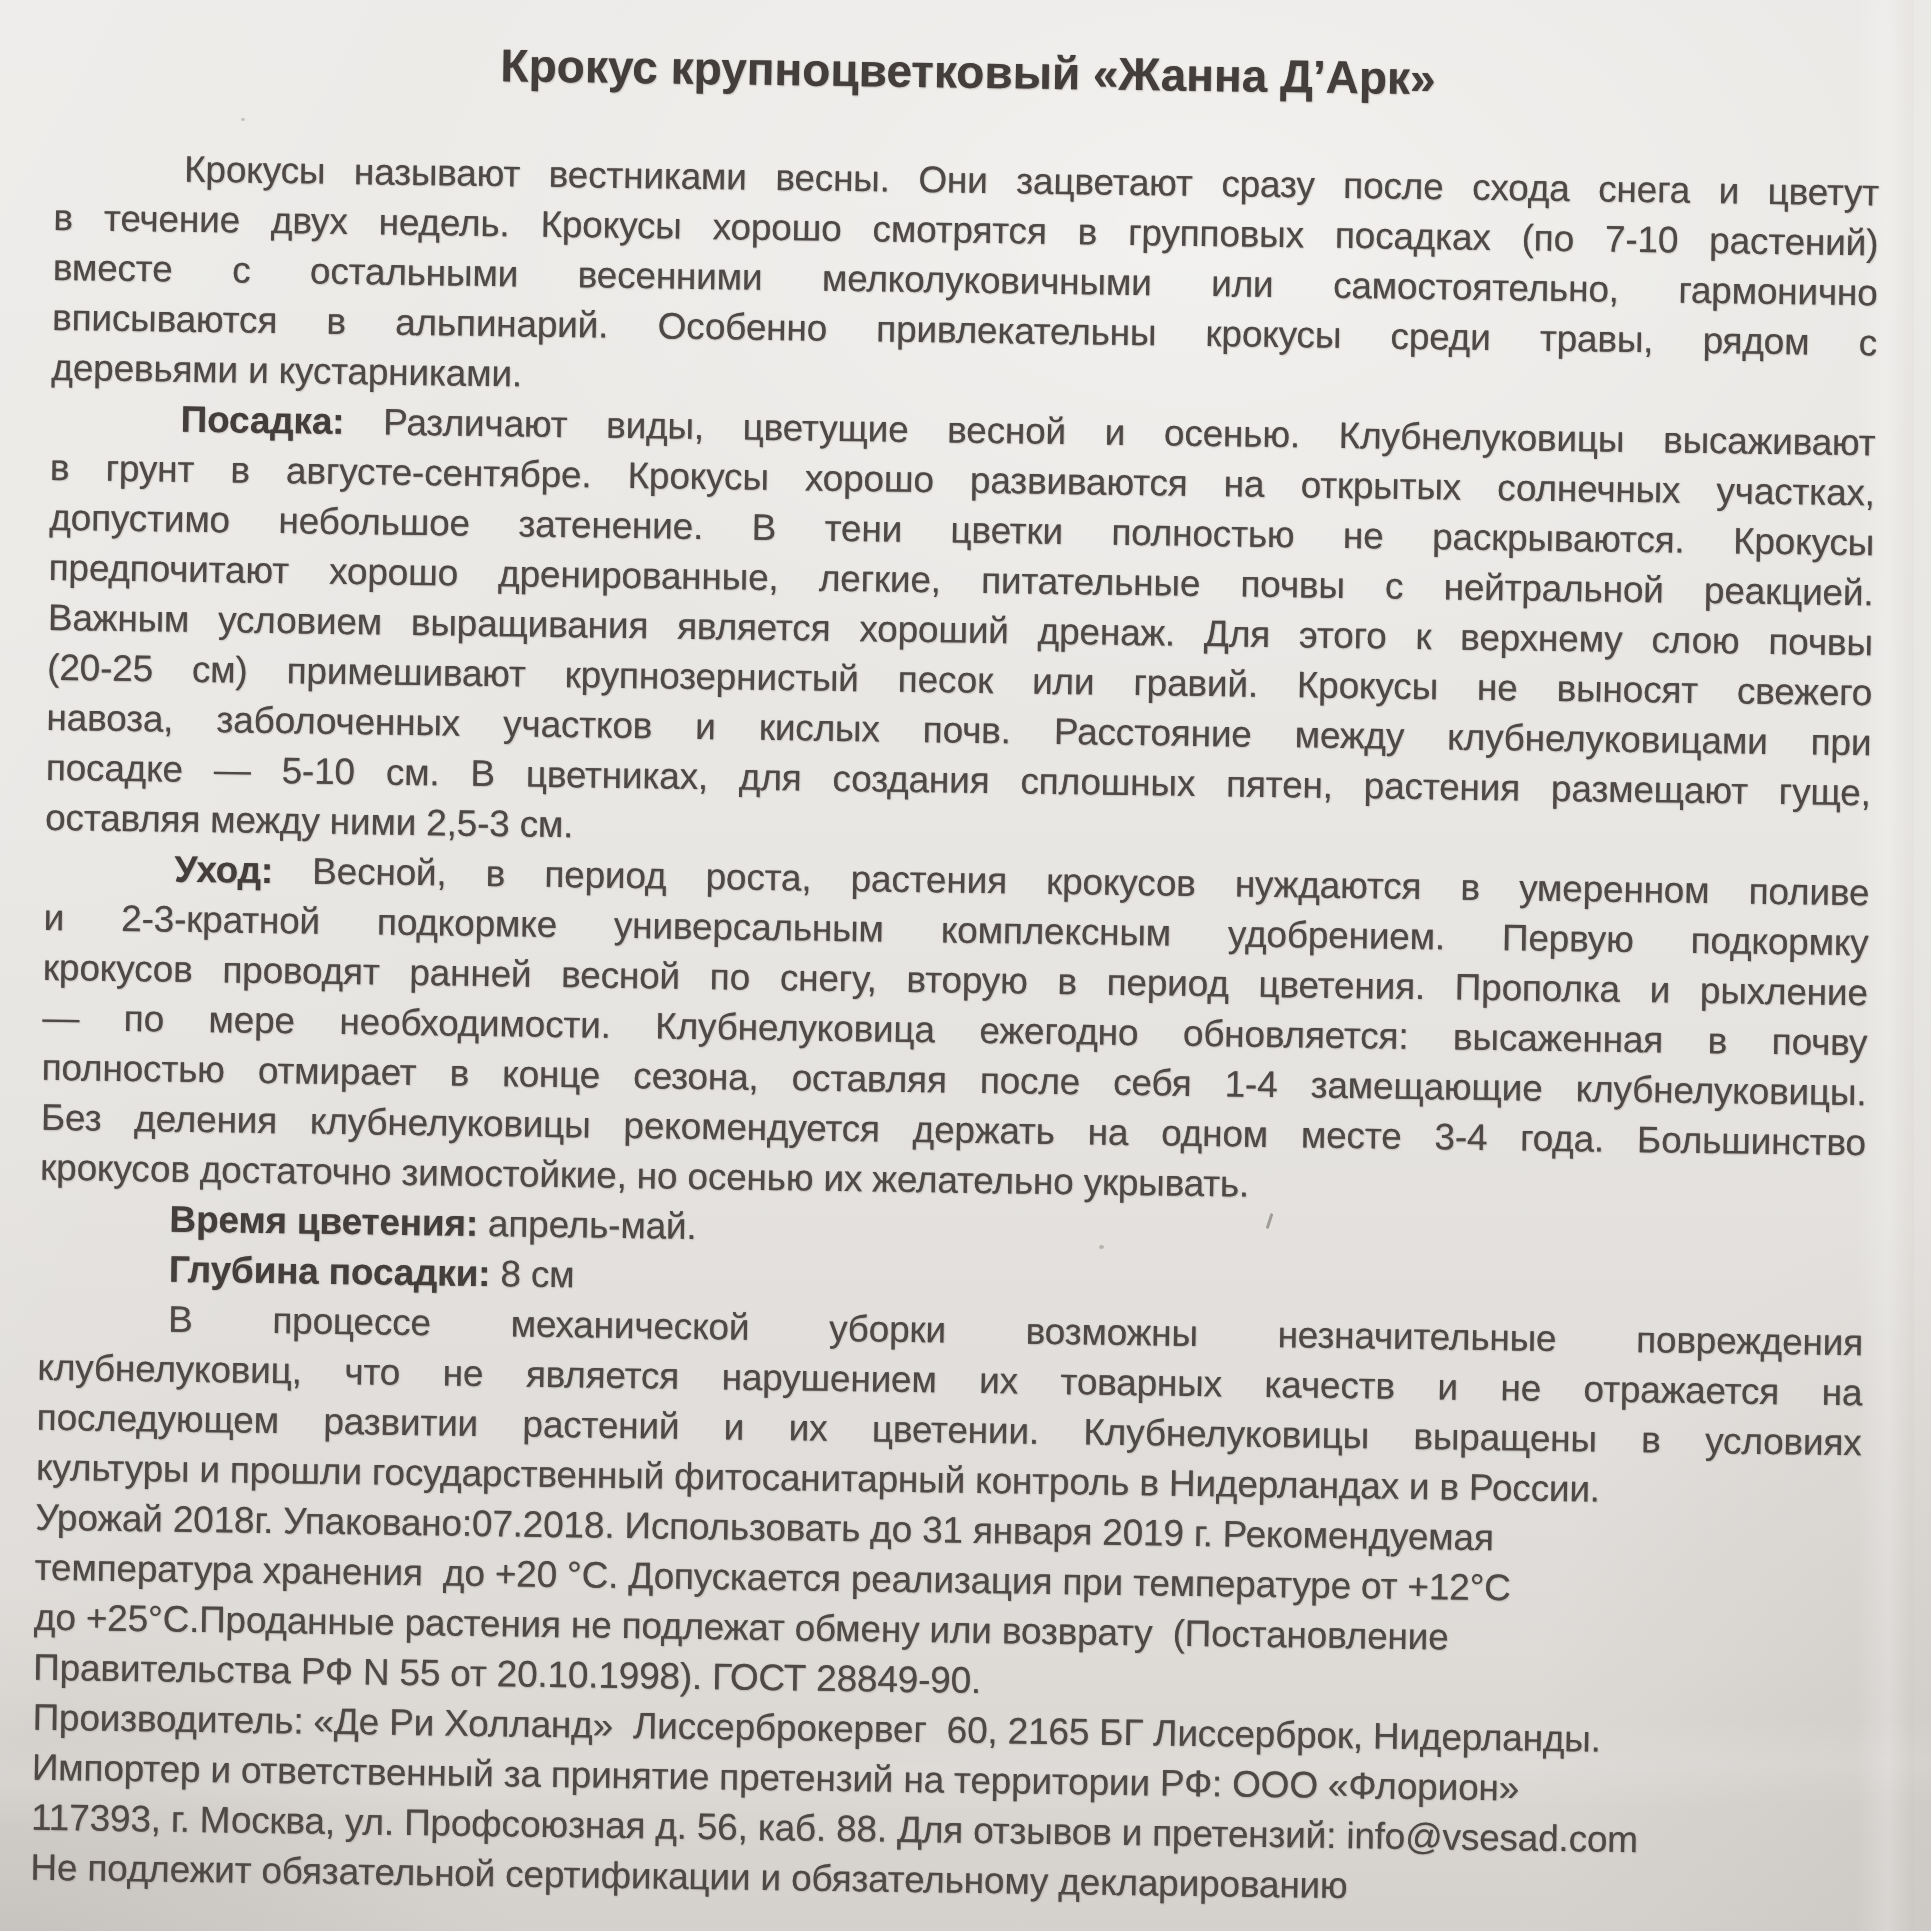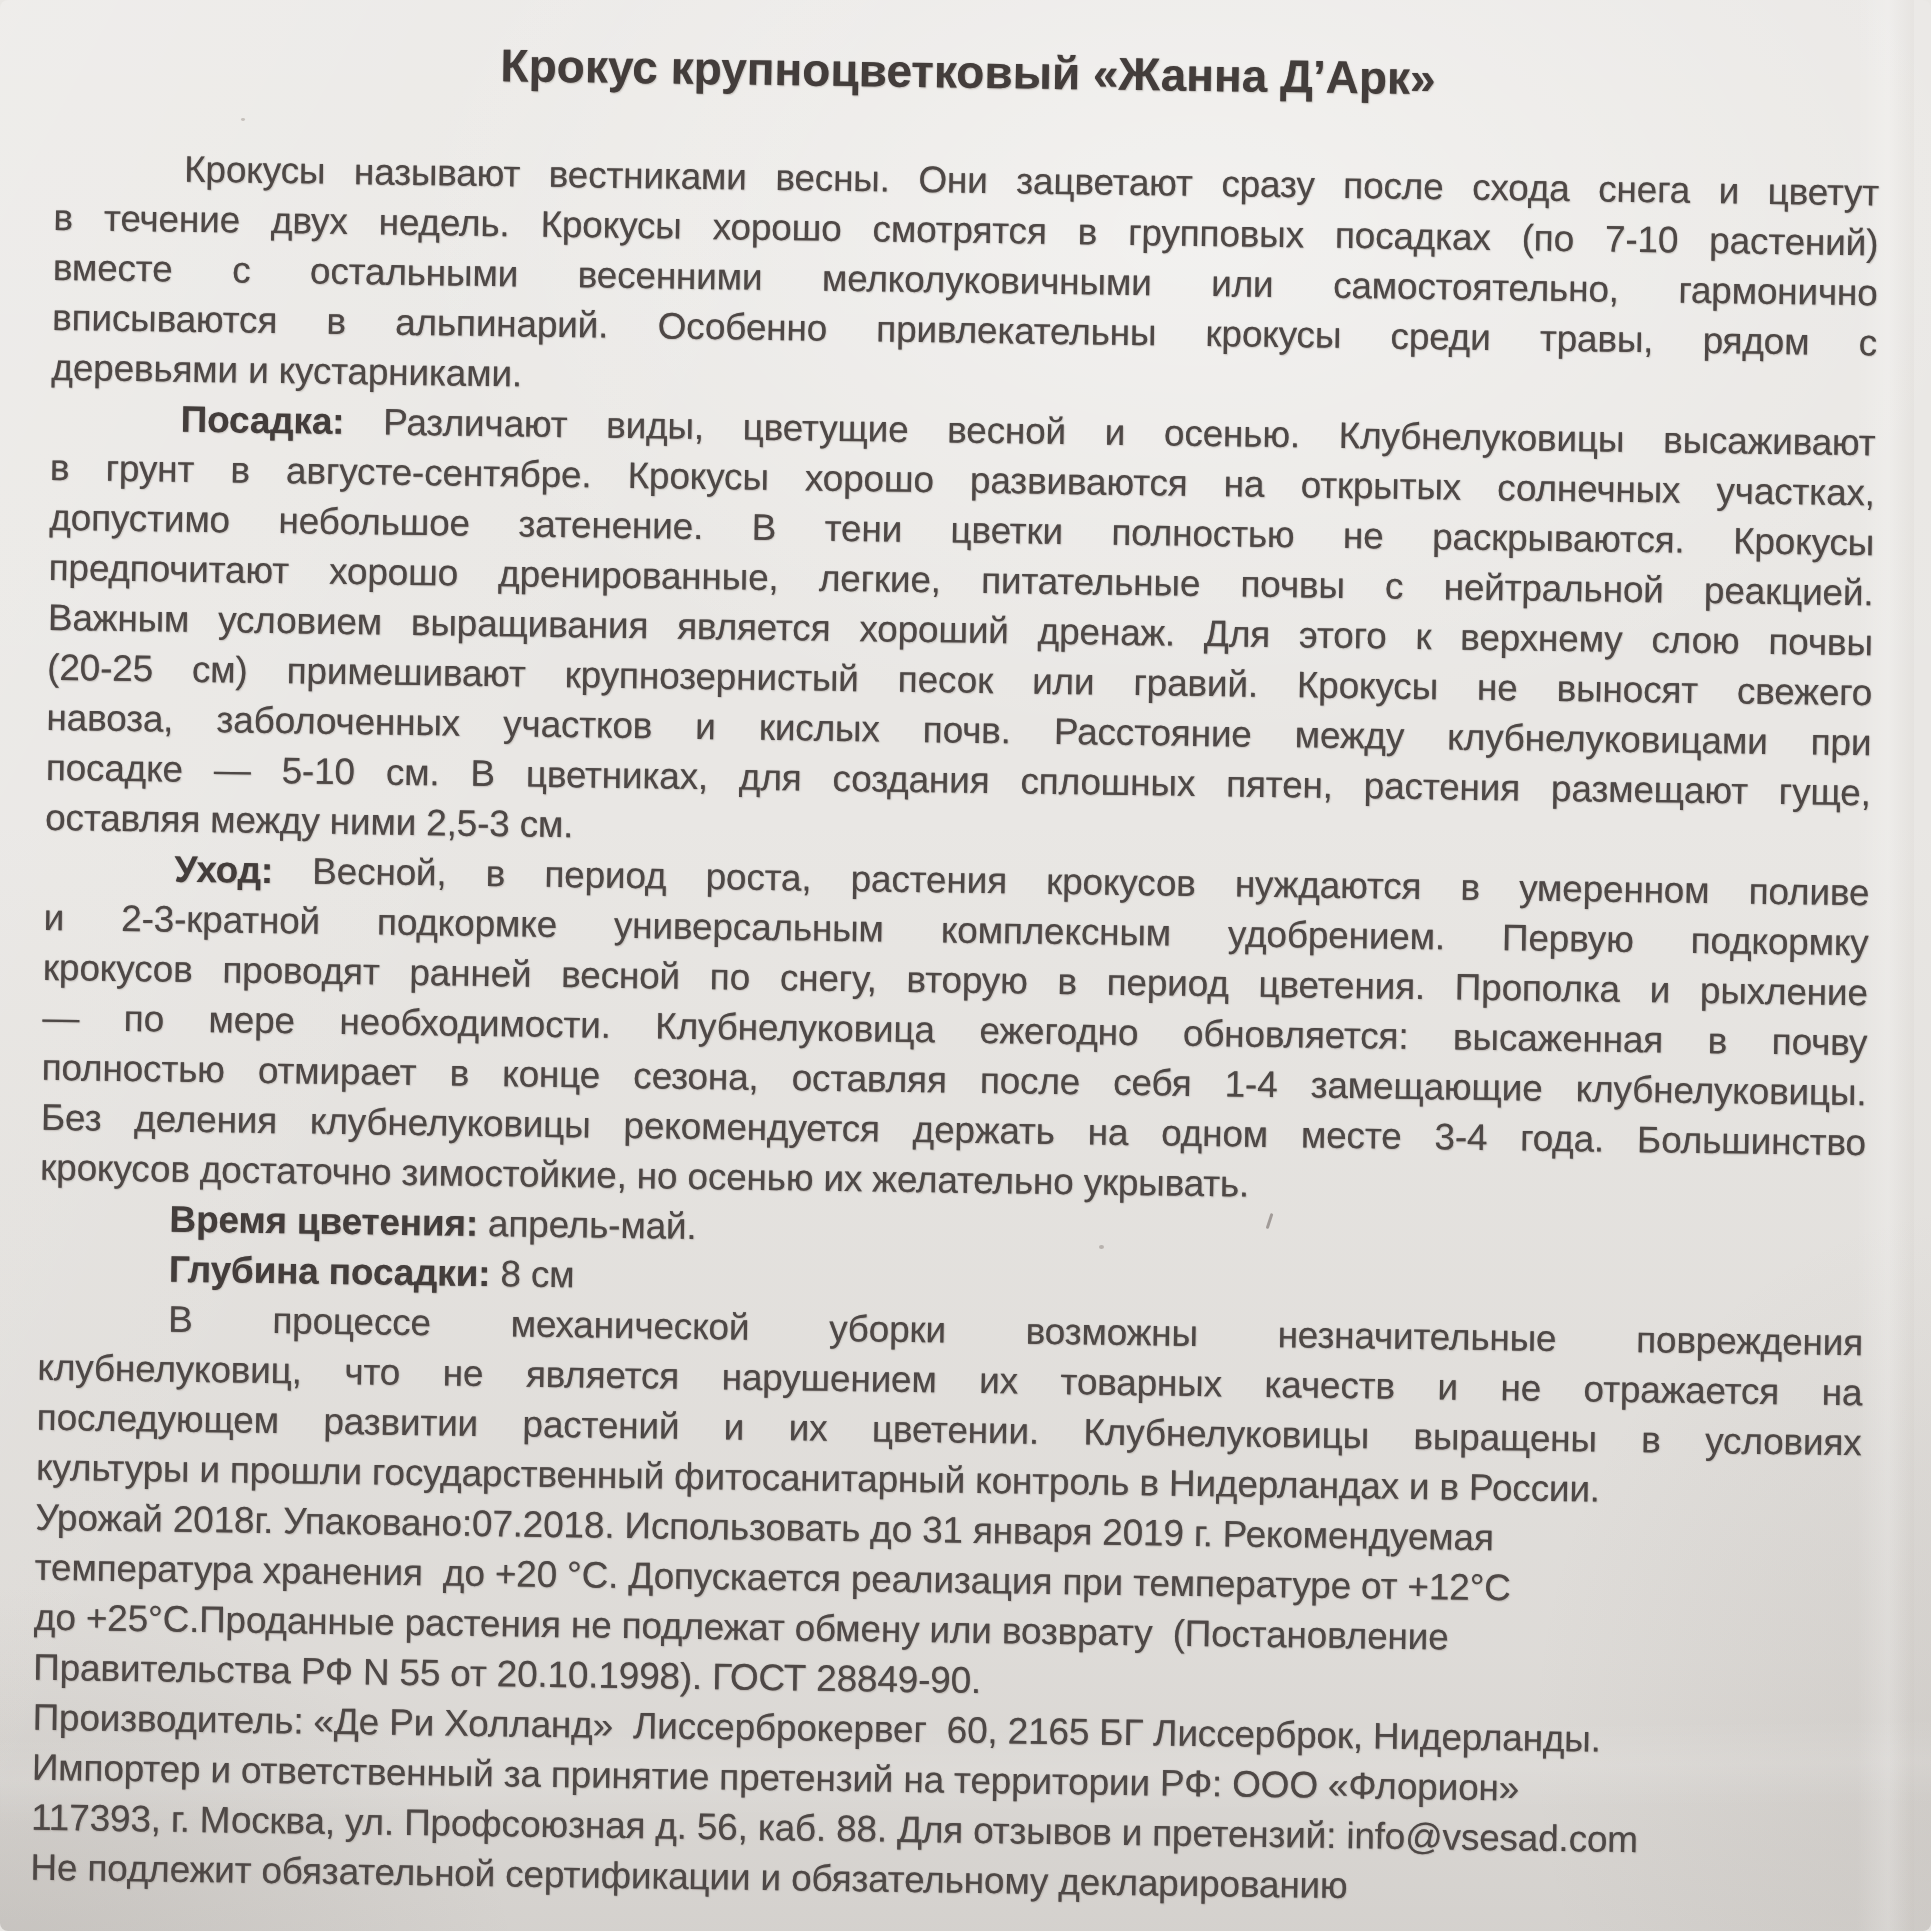--- a/index.html
+++ b/index.html
@@ -11,21 +11,20 @@
   
   .photo{
     position:absolute;inset:0;overflow:hidden;
     background:
       radial-gradient(1352px 869px at 62% 12%, rgba(255,255,255,0.38), rgba(255,255,255,0) 60%),
       linear-gradient(118deg, rgba(255,255,255,0.18) 0%, rgba(255,255,255,0) 34%),
       linear-gradient(to bottom, rgba(255,255,255,0.10) 0%, rgba(0,0,0,0) 42%, rgba(121,112,104,0.10) 86%, rgba(110,102,95,0.17) 100%),
       radial-gradient(869px 676px at 0% 103%, rgba(105,98,92,0.14), rgba(0,0,0,0) 60%),
       radial-gradient(772px 869px at 104% 90%, rgba(120,112,105,0.12), rgba(0,0,0,0) 62%),
       #e9e7e4;
-    border-radius: 8px;
   }
   
   .sheen-right{
     position:absolute;top:0;right:17.4px;width:58px;height:1931px;
     background:linear-gradient(to right, rgba(255,255,255,0), rgba(255,255,255,0.35) 55%, rgba(190,183,176,0.18));
     opacity:.6;
   }
   .crease-bottom{
     position:absolute;left:0;bottom:116px;width:1931px;height:87px;
     background:linear-gradient(to bottom, rgba(255,255,255,0), rgba(255,255,255,0.22) 50%, rgba(0,0,0,0));

